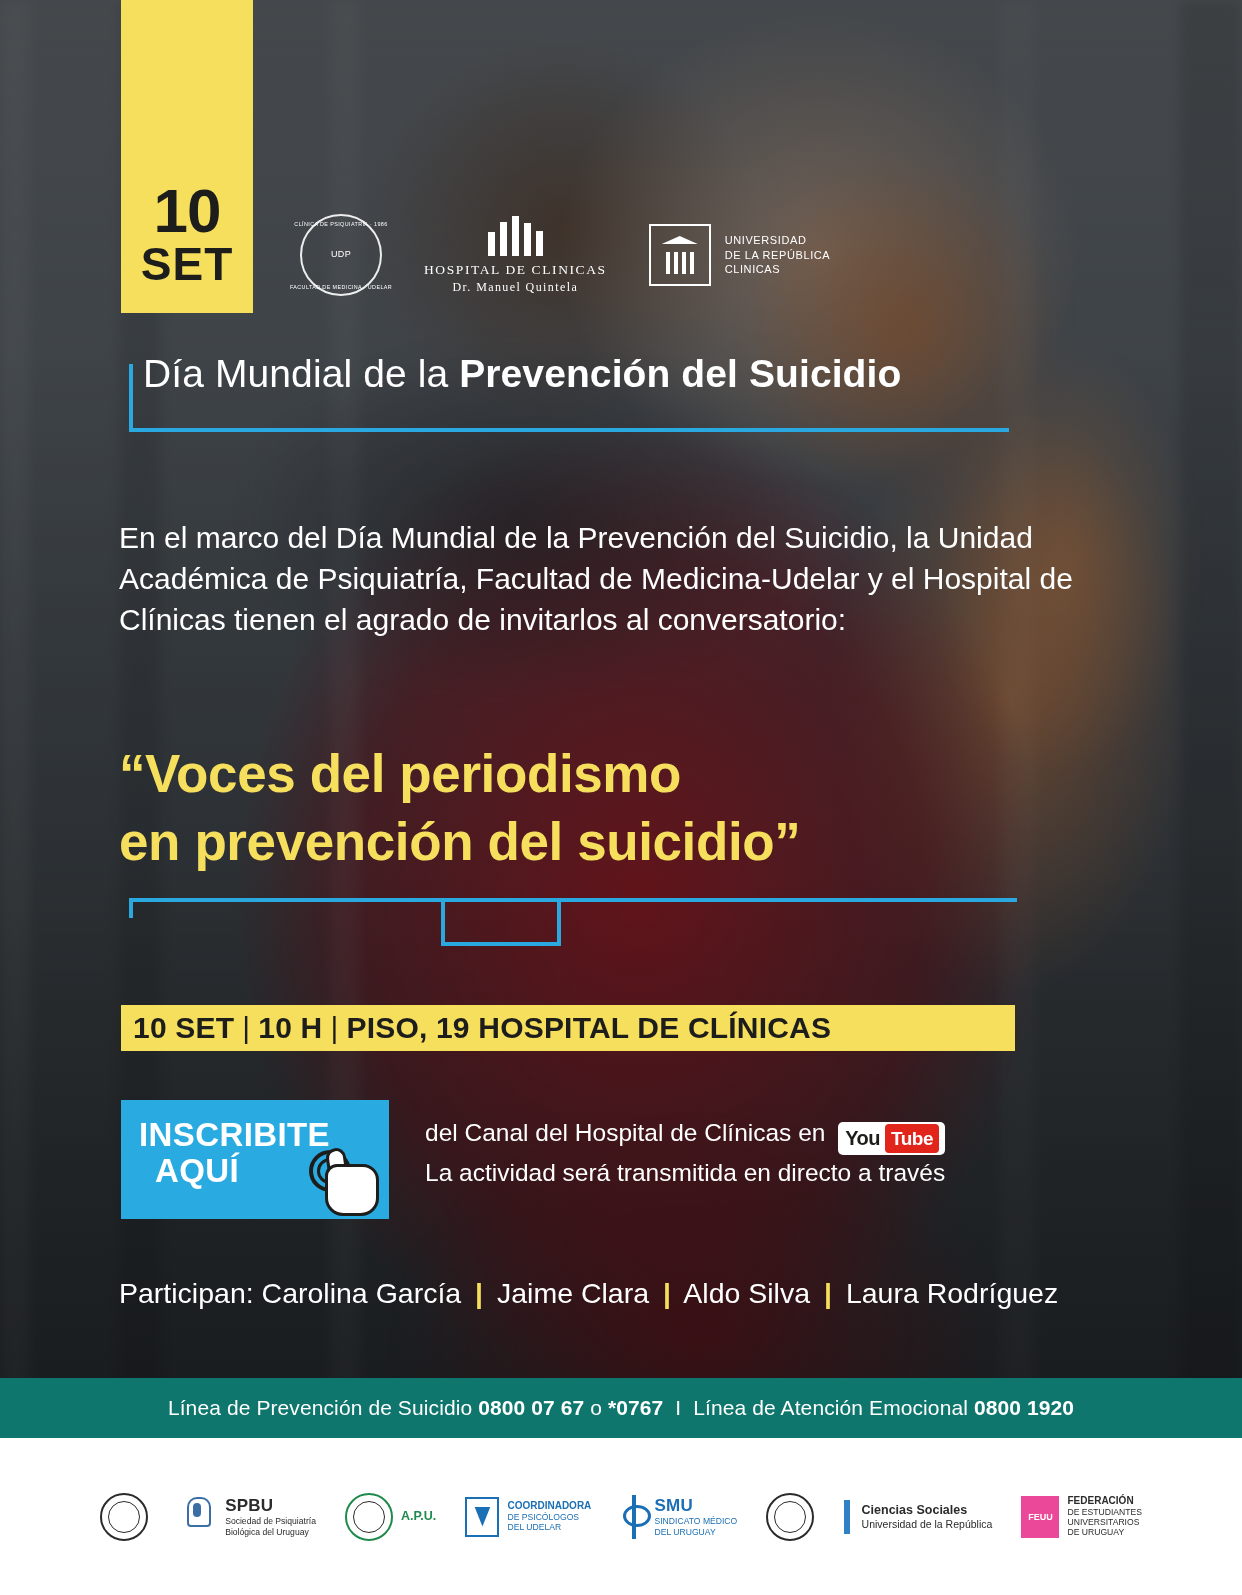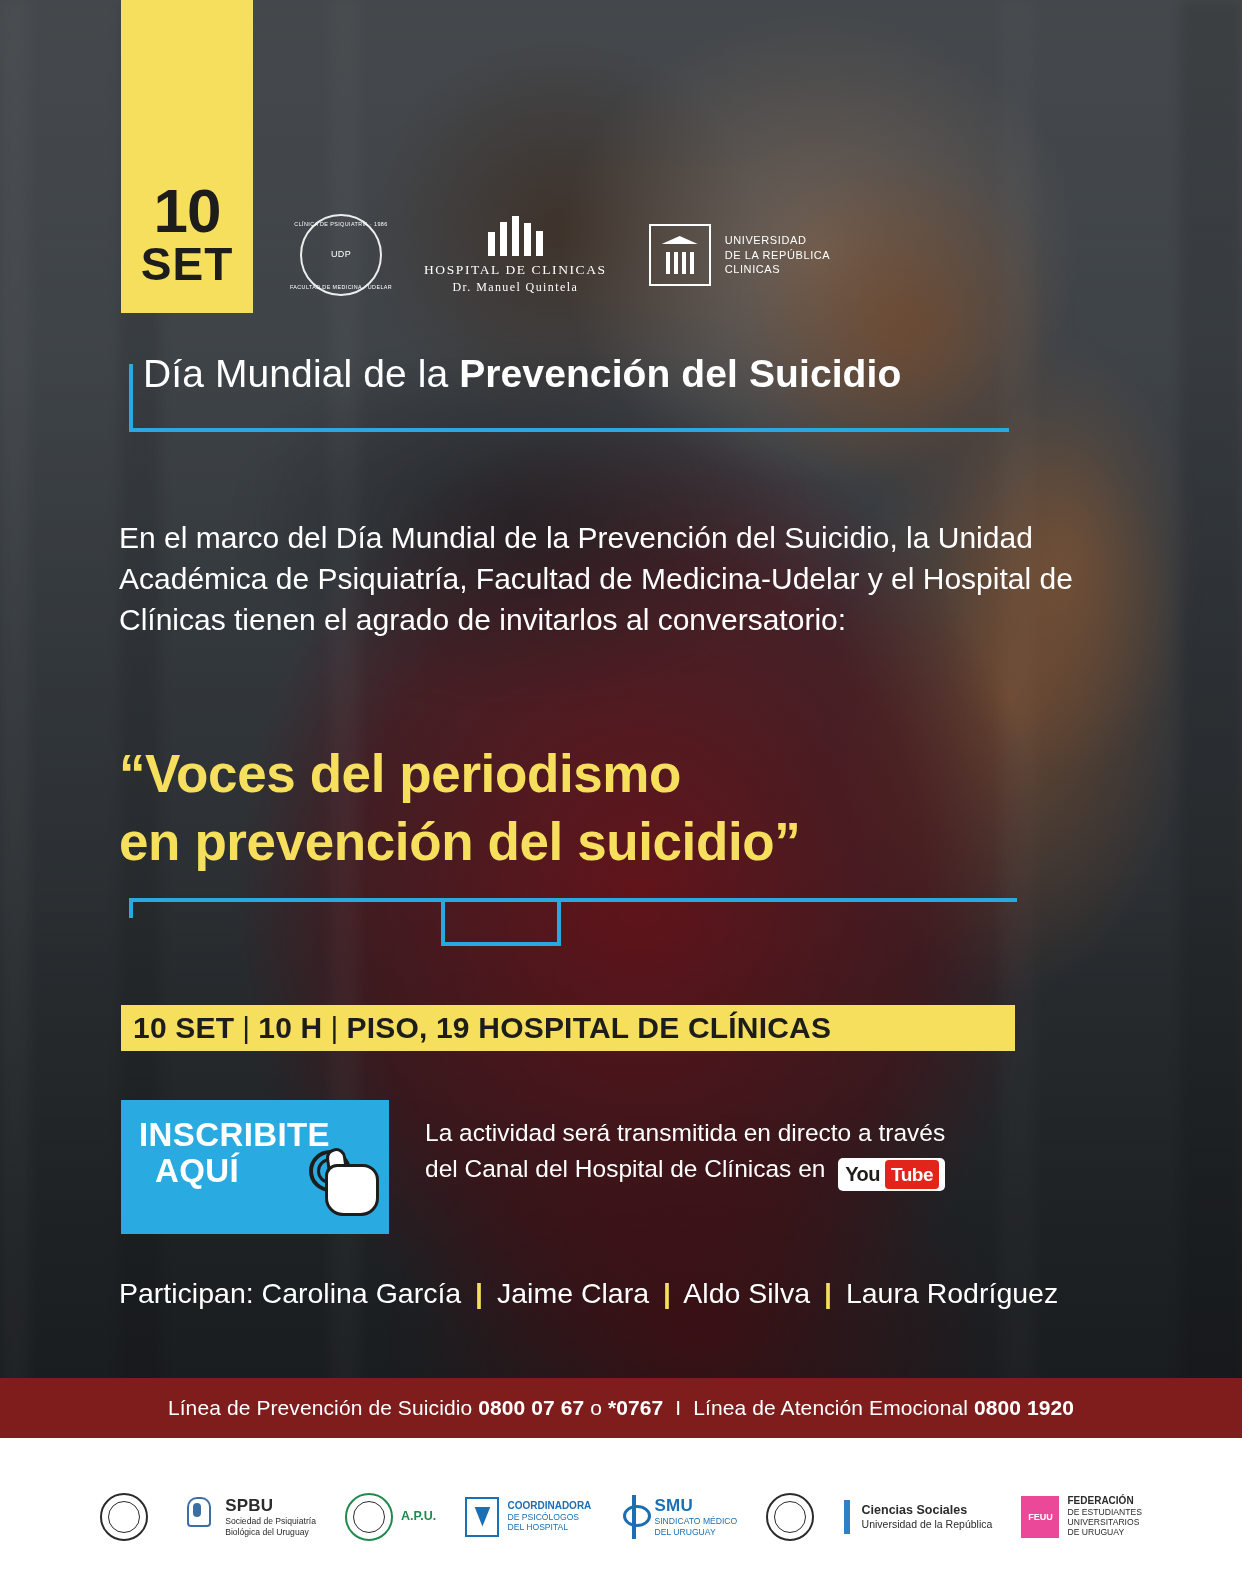--- a/index.html
+++ b/index.html
@@ -220,21 +220,21 @@
     font-size: 30px;
     font-weight: bold;
     letter-spacing: 0.2px;
   }
   .details-band .sep { color: #1d1d1b; font-weight: normal; padding: 0 8px; }
 
   
   .cta {
     position: absolute;
     left: 121px; top: 1100px;
-    width: 268px; height: 134px;
+    width: 268px; height: 119px;
     background: #29abe2;
     color: #fff;
   }
   .cta .l1 {
     position: absolute; left: 18px; top: 16px;
     font-size: 33px; font-weight: bold; letter-spacing: 0.4px;
   }
   .cta .l2 {
     position: absolute; left: 34px; top: 52px;
     font-size: 33px; font-weight: bold; letter-spacing: 0.4px;
@@ -304,21 +304,21 @@
     font-size: 28.5px;
     white-space: nowrap;
   }
   .participants .pipe { color: #f7df5e; font-weight: bold; padding: 0 6px; }
 
   
   .helpline {
     position: absolute;
     left: 0; top: 1378px;
     width: 1242px; height: 60px;
-    background: #7f1d1d;
+    background: #0f766e;
     color: #fff;
     display: flex; align-items: center; justify-content: center;
     font-size: 21px;
     letter-spacing: 0.1px;
   }
   .helpline b { font-weight: bold; }
   .helpline .gap { padding: 0 12px; }
 
   
   .footer {
@@ -477,28 +477,28 @@
     <div class="l2">AQUÍ</div>
     <div class="hand">
       <div class="ring"></div>
       <div class="ring2"></div>
       <div class="finger"></div>
       <div class="palm"></div>
     </div>
   </div>
 
   <div class="stream">
-    <div>La actividad será transmitida en directo a través</div>
     <div>
       <span>del Canal del Hospital de Clínicas en</span>
       <span class="yt-badge">
         <span>You</span>
           <span class="tube">Tube</span>
       </span>
     </div>
+    <div>La actividad será transmitida en directo a través</div>
   </div>
 
   <div class="participants">
     <span>Participan:</span>
     <span>Carolina García</span>
     <span class="pipe">|</span>
     <span>Jaime Clara</span>
     <span class="pipe">|</span>
     <span>Aldo Silva</span>
     <span class="pipe">|</span>
@@ -535,21 +535,21 @@
       <div class="ftxt">
         <div class="mid" style="color:#1f8a4c">A.P.U.</div>
       </div>
     </div>
 
     <div class="flogo">
       <div class="box-blue"></div>
       <div class="ftxt">
         <div class="mid blue" style="font-size:10px">COORDINADORA</div>
         <div class="blue" style="white-space:pre-line">DE PSICÓLOGOS
-DEL HOSPITAL</div>
+DEL UDELAR</div>
       </div>
     </div>
 
     <div class="flogo">
       <div class="smu-mark"></div>
       <div class="ftxt">
         <div class="big blue">SMU</div>
         <div class="blue" style="white-space:pre-line">SINDICATO MÉDICO
 DEL URUGUAY</div>
       </div>

